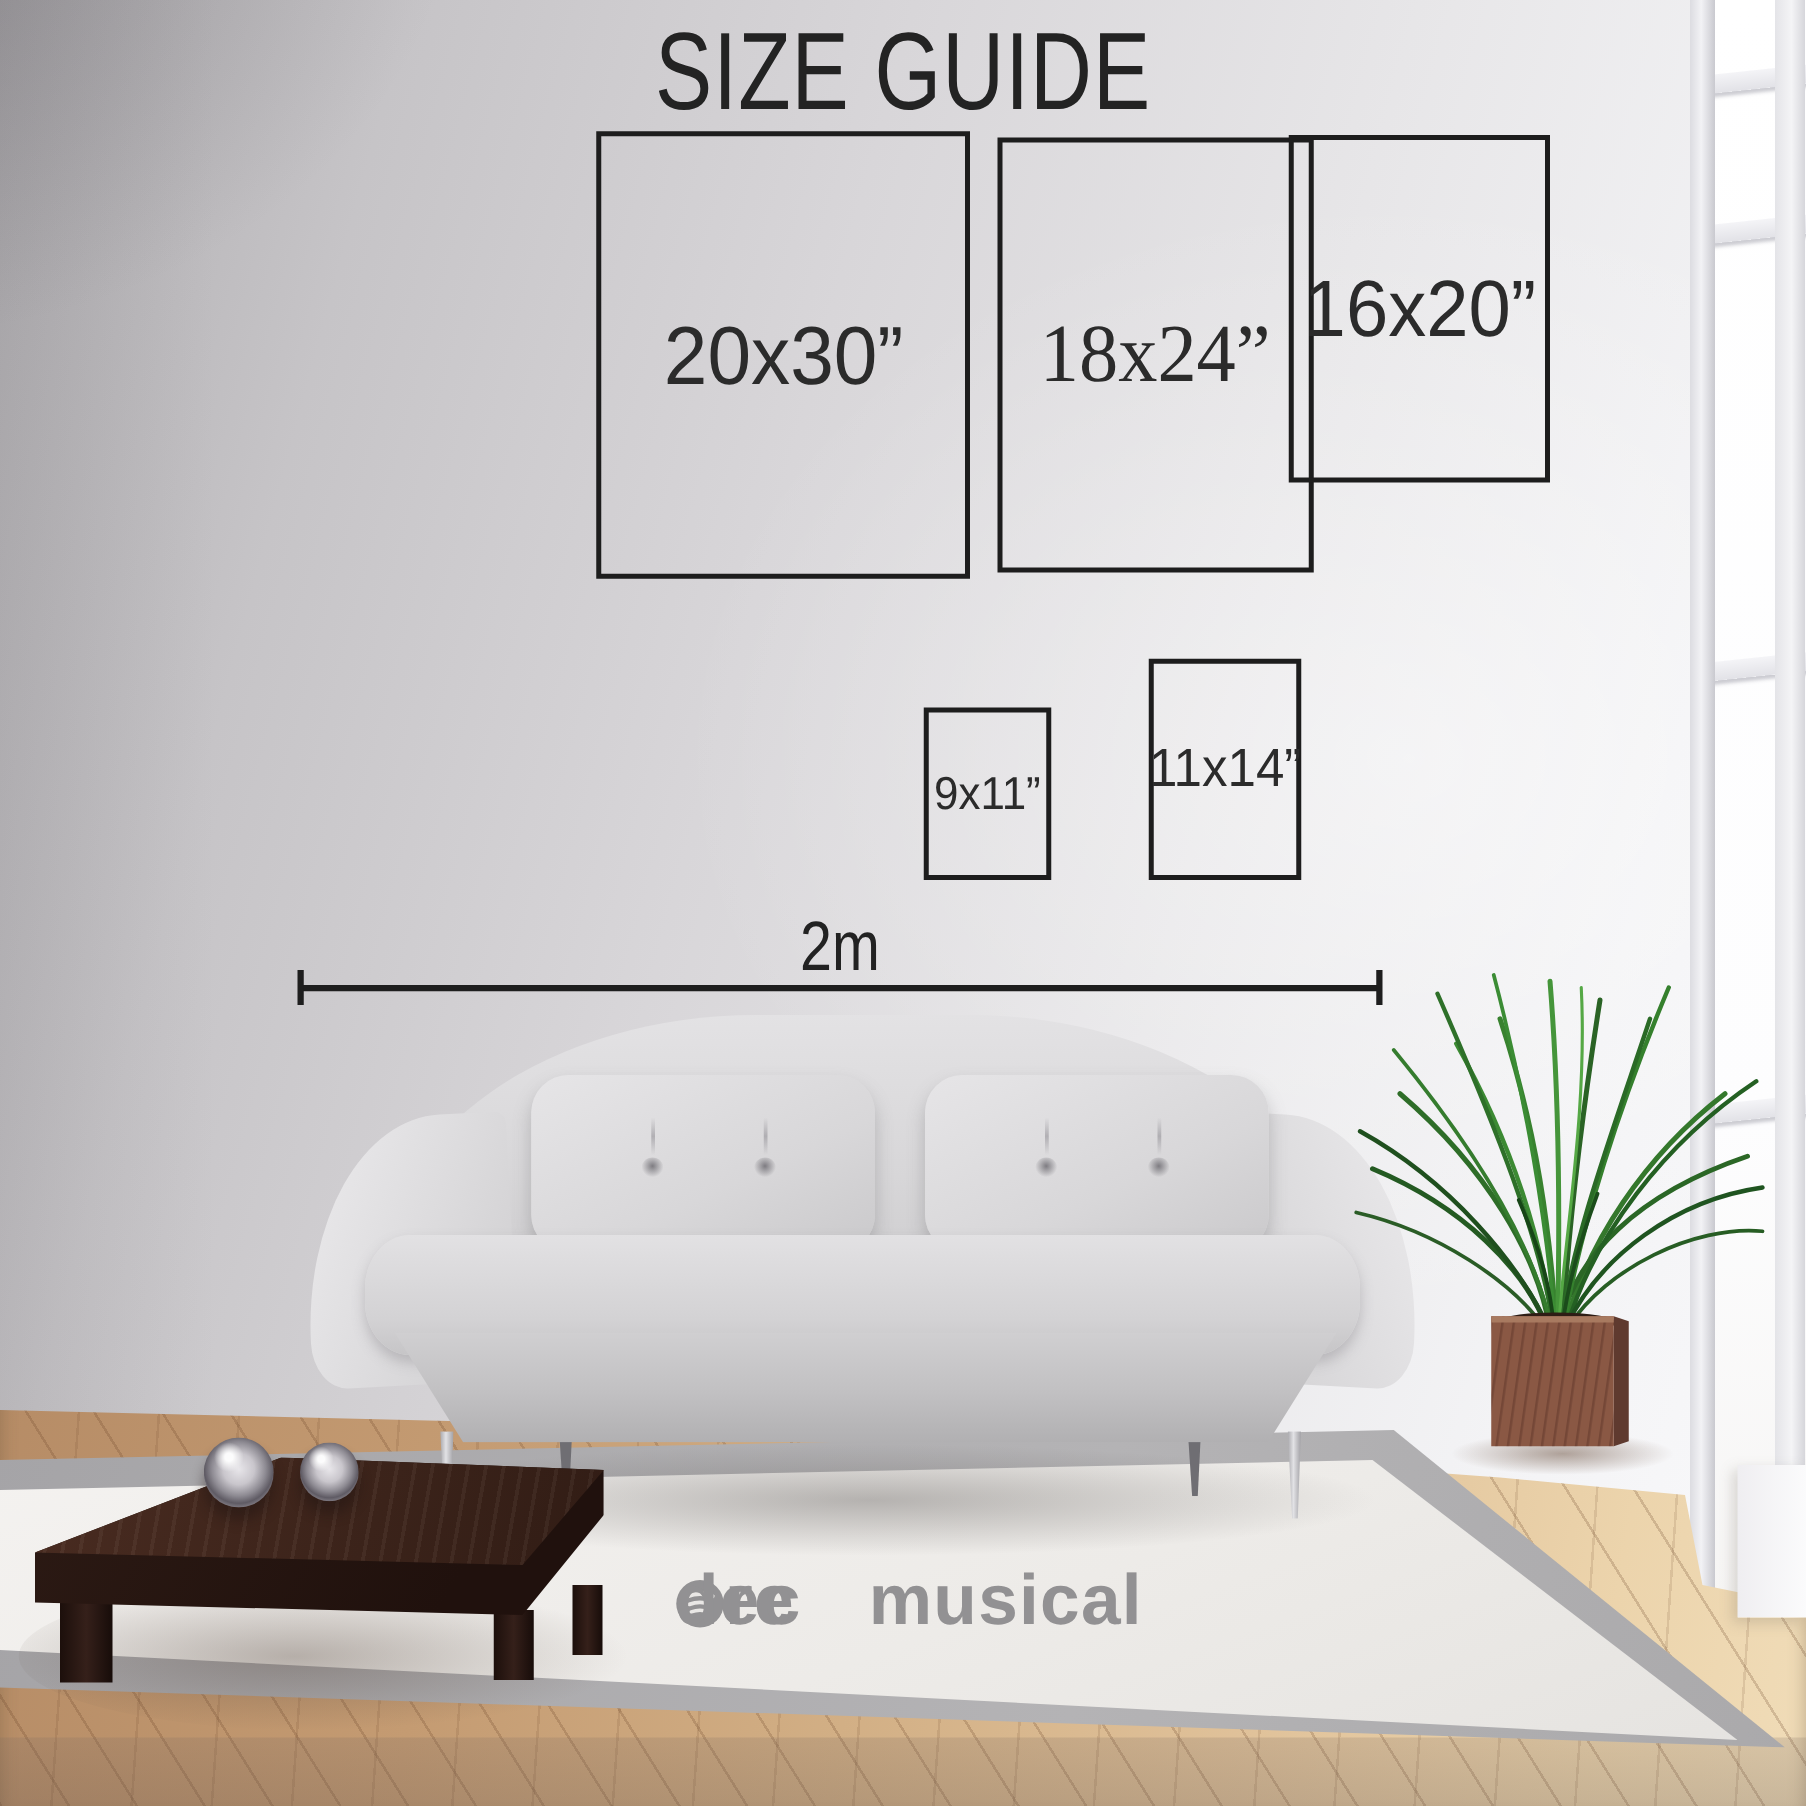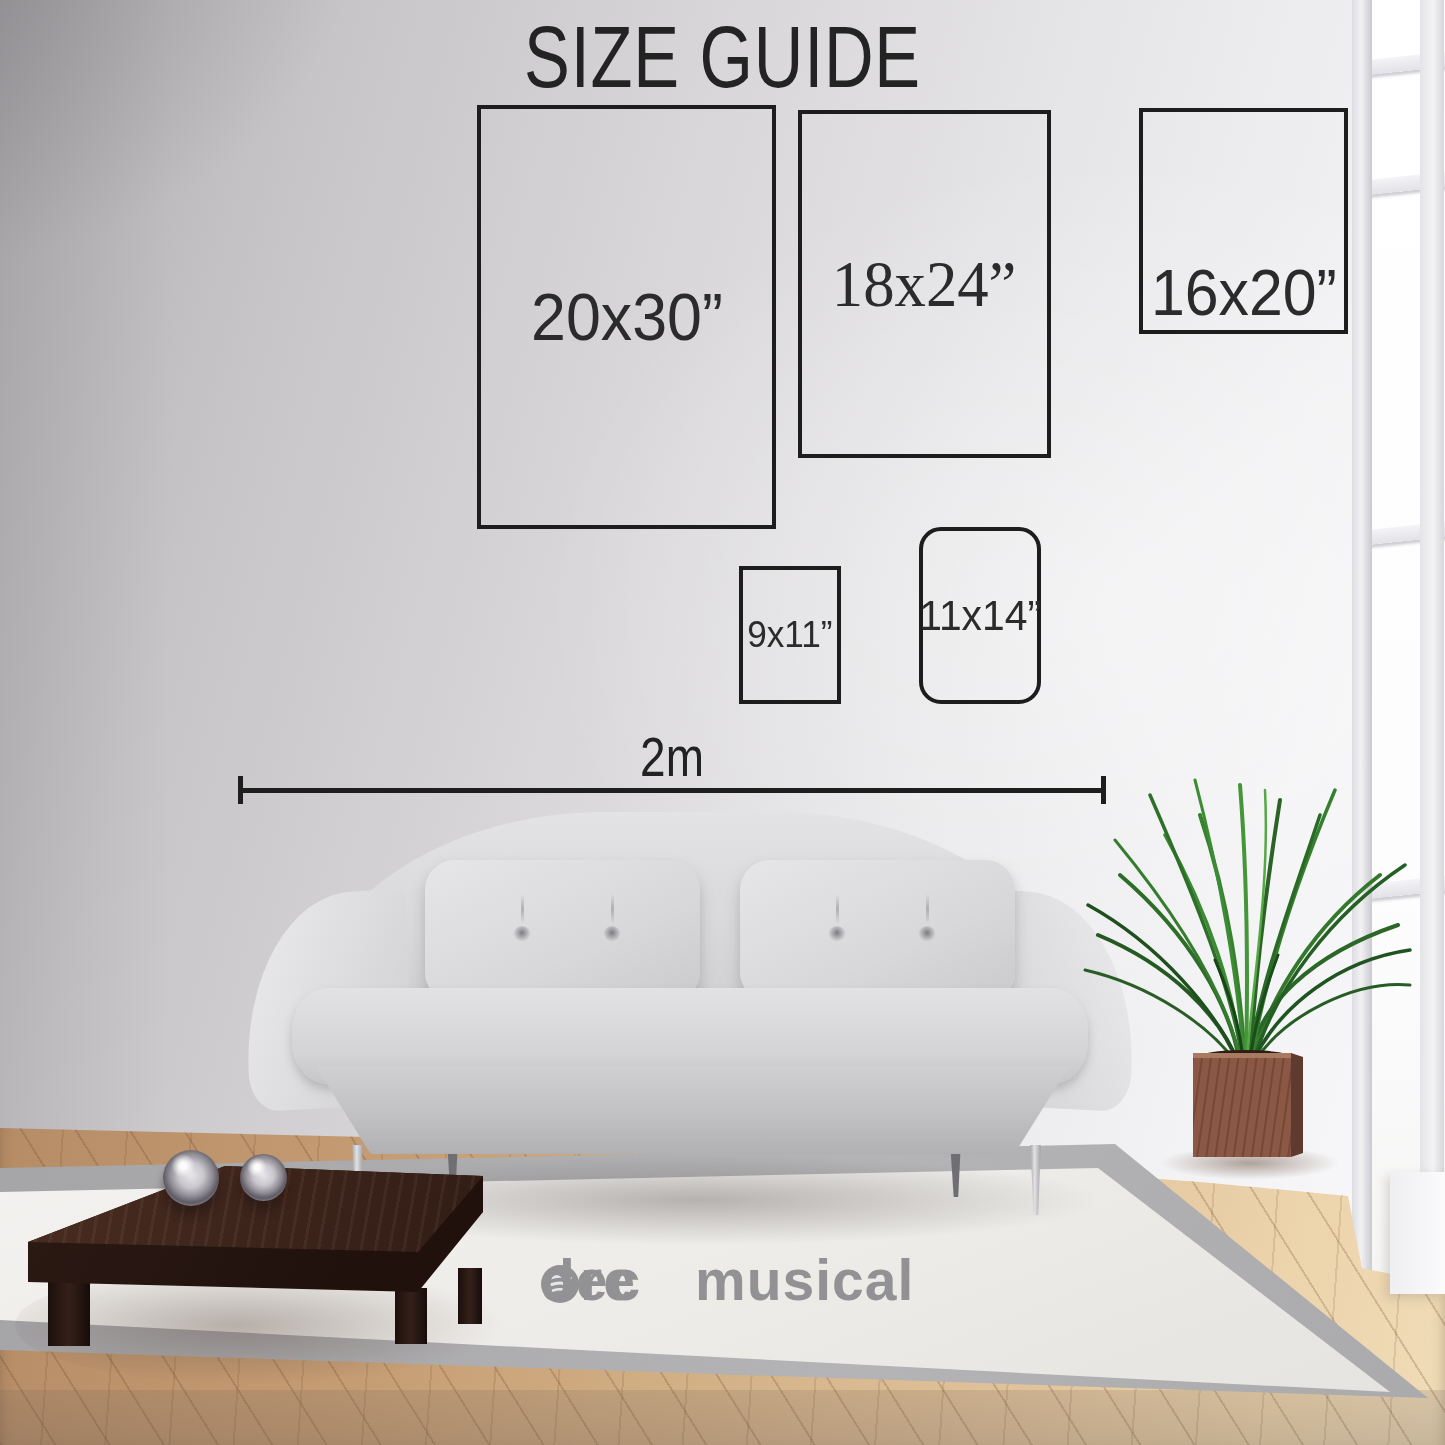--- a/index.html
+++ b/index.html
@@ -58,25 +58,25 @@
     background:radial-gradient(ellipse, rgba(90,60,40,.45), rgba(90,60,40,0) 70%);}
 
   
   .title{left:0;top:6px;width:1445px;text-align:center;
     font-size:88px;font-weight:300;letter-spacing:1px;color:#232323;
     transform:scaleX(.78);transform-origin:50% 0;}
   .size-box{border:4px solid #1d1d1d;background:transparent;
     display:flex;align-items:center;justify-content:center;}
   .size-box span{position:static;color:#2b2b2b;transform:scaleX(.95);white-space:nowrap;}
   .box-24x36{left:113px;top:107px;width:334px;height:505px;border-width:5px;}
-  .box-20x30{left:477px;top:105px;width:299px;height:424px;}
+  .box-20x30{left:477px;top:105px;width:299px;height:358px;}
   .box-18x24{left:798px;top:110px;width:253px;height:348px;font-family:Liberation Serif, serif;}
-  .box-16x20{left:1139px;top:108px;width:209px;height:226px;align-items:flex-end;}
+  .box-16x20{left:1031px;top:108px;width:209px;height:278px;}
   .box-9x11 {left:739px;top:566px;width:102px;height:138px;}
-  .box-11x14{left:919px;top:527px;width:122px;height:177px;border-radius:22px;}
+  .box-11x14{left:919px;top:527px;width:122px;height:177px;}
   .box-12x18{left:1119px;top:474px;width:164px;height:232px;}
   .box-24x36 span,.box-20x30 span,.box-18x24 span{font-size:66px;}
   .box-16x20 span{font-size:64px;}
   .box-12x18 span{font-size:54px;}
   .box-11x14 span{font-size:43px;}
   .box-9x11 span{font-size:37px;}
 
   .mline{left:240px;top:788px;width:864px;height:5px;background:#1e1e1e;}
   .mtick{width:5px;height:28px;background:#1e1e1e;top:776px;}
   .mtick.left{left:238px}.mtick.right{left:1101px}

